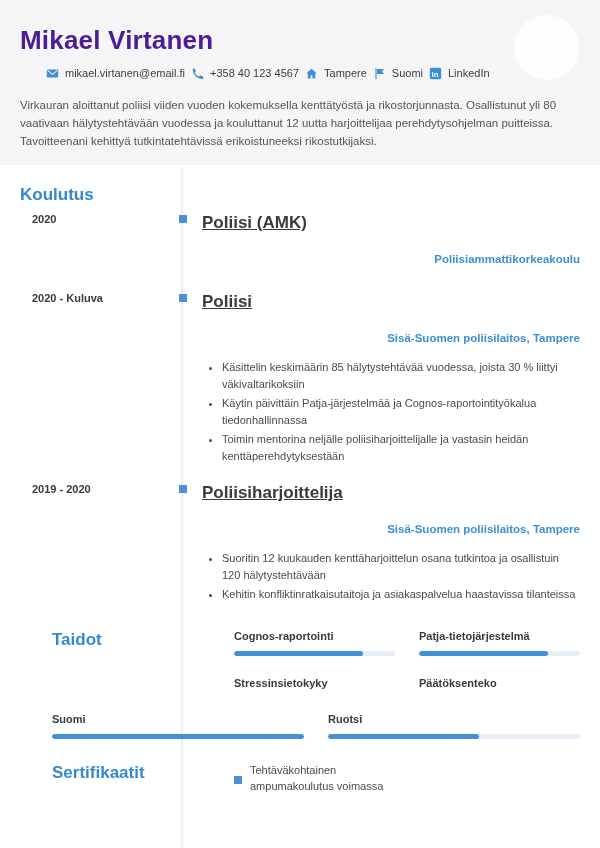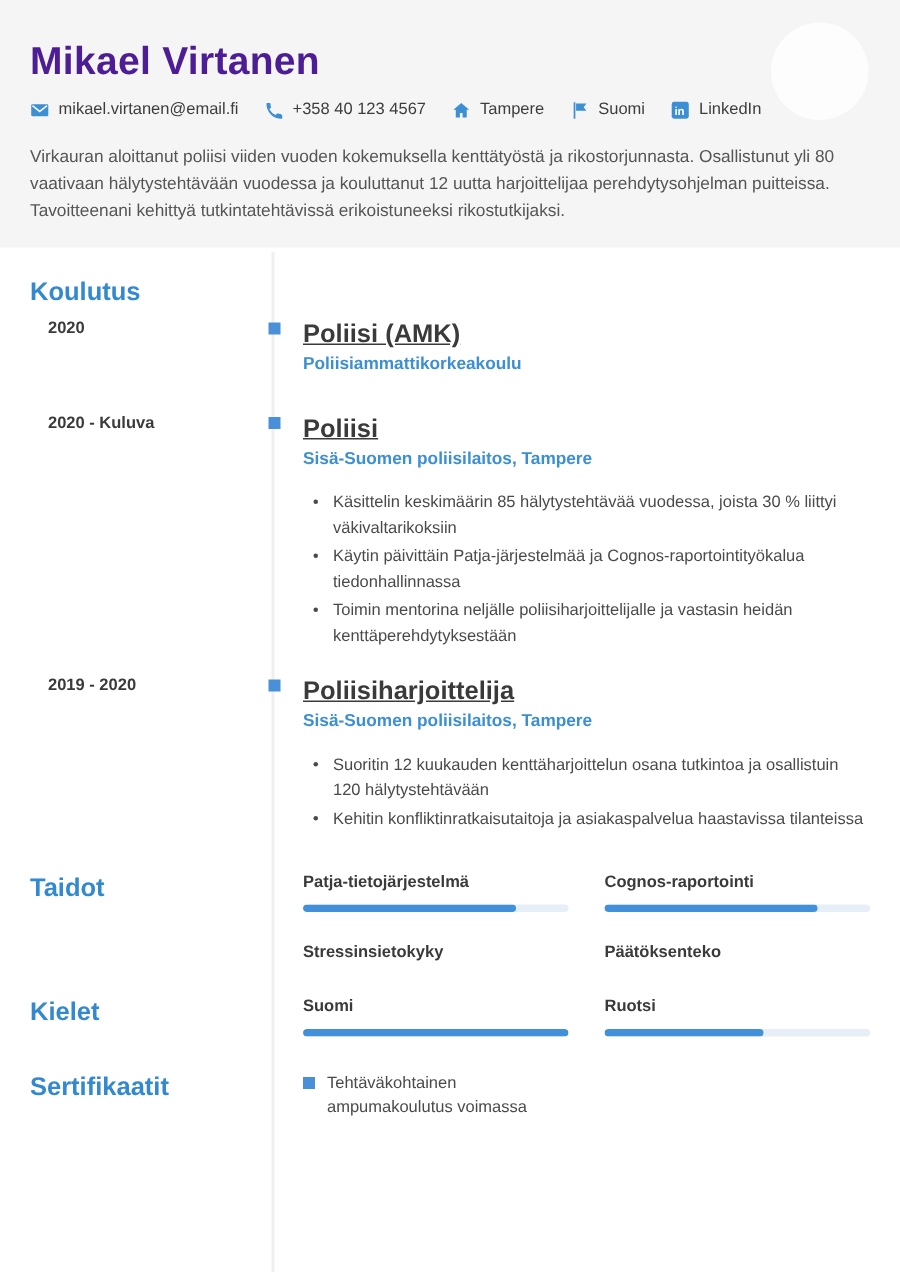--- a/index.html
+++ b/index.html
@@ -33,24 +33,25 @@
   .name {
     font-size: 26px;
     font-weight: bold;
     color: #4c1d95;
     letter-spacing: 0.2px;
     line-height: 1.15;
   }
   .contact-row {
     display: flex;
     align-items: center;
-    gap: 17px;
+    gap: 6px;
     margin-top: 11px;
     font-size: 11px;
     color: #3d3d3d;
+    margin-left: 26px;
   }
   .contact-item { display: flex; align-items: center; gap: 6px; white-space: nowrap; }
   .cicon { display: inline-flex; width: 13px; height: 13px; flex: none; text-align: center; }
   .cicon svg { width: 13px; height: 13px; }
   .summary {
     margin-top: 17px;
     font-size: 11.5px;
     line-height: 1.55;
     color: #555555;
     max-width: 560px;
@@ -93,50 +94,50 @@
   .entry-right { flex: 1; position: relative; padding: 0 20px; }
   .marker {
     position: absolute;
     left: -3px;
     top: 3px;
     width: 8px;
     height: 8px;
     background: #4a90d9;
   }
   .entry-role { font-size: 17px; font-weight: bold; color: #3a3a3a; line-height: 1.3; text-decoration: underline; }
-  .entry-org  { font-size: 11.5px; font-weight: bold; color: #3d8fd3; line-height: 1.3; margin-top: 2px; }
+  .entry-org  { font-size: 11.5px; font-weight: bold; color: #3d8fd3; line-height: 1.3; margin-top: 18px; text-align: right; }
   .entry-bullets { margin: 13px 0 0 0; padding-left: 20px; }
   .entry-bullets li {
     font-size: 11px;
     color: #4a4a4a;
     line-height: 1.5;
     margin-bottom: 3px;
   }
 
   
-  .rowsec { display: flex; }
+  .rowsec { display: flex; padding-left: 32px; }
   .rowsec .sec-left { width: 182px; flex: none; }
   .rowsec .sec-right { flex: 1; padding: 0 20px; position: relative; }
   .grid2 {
     display: grid;
     grid-template-columns: 1fr 1fr;
     column-gap: 24px;
     row-gap: 21px;
   }
   .skill-label { font-size: 11px; font-weight: bold; color: #3a3a3a; }
   .bar-track {
     margin-top: 9px;
     height: 5px;
     border-radius: 3px;
     background: #e6eef7;
     overflow: hidden;
   }
   .bar-fill { height: 100%; border-radius: 3px; background: #4190d9; width: 0; }
 
-  .cert-item { display: flex; align-items: flex-start; gap: 8px; }
+  .cert-item { display: flex; align-items: center; gap: 8px; }
   .cert-marker { width: 8px; height: 8px; background: #4a90d9; flex: none; margin-top: 3px; }
   .cert-label {
     font-size: 11px;
     color: #4a4a4a;
     line-height: 1.45;
     max-width: 150px;
     display: inline-block;
   }
 </style>
 </head>
@@ -245,44 +246,41 @@
         </div>
       </div>
     </div>
 
     <div class="section rowsec">
       <div class="sec-left">
         <h2 class="sec-title">Taidot</h2>
       </div>
       <div class="sec-right grid2">
         <div class="skill">
+          <div class="skill-label">Cognos-raportointi</div>
+          <div class="bar-track">
+            <div class="bar-fill" style="width: 80%;"></div>
+          </div>
+        </div>
+        <div class="skill">
           <div class="skill-label">Patja-tietojärjestelmä</div>
           <div class="bar-track">
             <div class="bar-fill" style="width: 80%;"></div>
           </div>
         </div>
         <div class="skill">
-          <div class="skill-label">Cognos-raportointi</div>
-          <div class="bar-track">
-            <div class="bar-fill" style="width: 80%;"></div>
-          </div>
-        </div>
-        <div class="skill">
           <div class="skill-label">Stressinsietokyky</div>
         </div>
         <div class="skill">
           <div class="skill-label">Päätöksenteko</div>
         </div>
       </div>
     </div>
 
     <div class="section rowsec">
-      <div class="sec-left">
-        <h2 class="sec-title">Kielet</h2>
-      </div>
       <div class="sec-right grid2">
         <div class="skill">
           <div class="skill-label">Suomi</div>
           <div class="bar-track">
             <div class="bar-fill" style="width: 100%;"></div>
           </div>
         </div>
         <div class="skill">
           <div class="skill-label">Ruotsi</div>
           <div class="bar-track">

